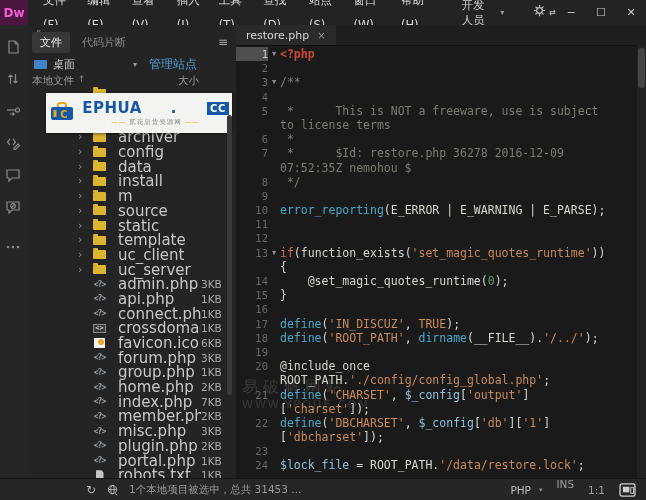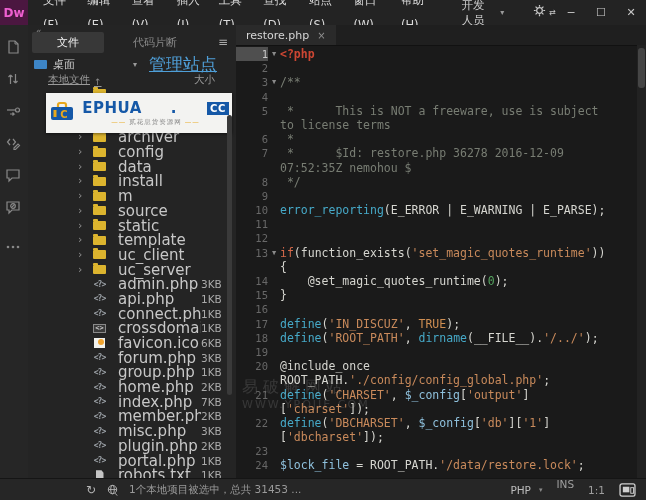--- a/index.html
+++ b/index.html
@@ -22,30 +22,30 @@
           color:#c9c9c9;font-size:11px;}
 
   
   #iconstrip{left:0;top:25px;width:28px;height:453px;background:#262626;border-right:1px solid #161616;
              display:flex;flex-direction:column;align-items:center;}
   .strip-ic{width:18px;height:18px;margin-top:14px;opacity:.85;}
   .strip-ic svg{display:block;}
   #files-panel{left:28px;top:25px;width:208px;height:453px;background:#242424;border-right:1px solid #131313;overflow:hidden;}
   #collapse{left:8px;top:1px;color:#8a8a8a;font-size:9px;}
   #panel-tabs{left:0;top:7px;width:208px;height:20px;display:flex;align-items:center;}
-  .ptab{font-size:11px;padding:3px 25px;margin-left:4px;text-align:center;}
+  .ptab{font-size:11px;padding:3px 8px;margin-left:4px;text-align:center;}
   .ptab.on{color:#f2f2f2;background:#383838;border-radius:2px;}
   .ptab.off{color:#8a8a8a;}
   #burger{margin-left:auto;margin-right:8px;color:#aaa;font-size:12px;line-height:10px;}
   #site-row{left:4px;top:30px;width:200px;height:18px;display:flex;align-items:center;}
   #desktop-icon{width:13px;height:9px;background:#3d85c6;border-radius:1px;margin:0 6px 0 2px;flex:none;}
   #site-name{color:#cccccc;font-size:11px;}
   #site-chv{color:#9a9a9a;font-size:8px;margin-left:58px;}
-  #manage-sites{color:#4f9fd8;font-size:17px;text-decoration:underline;margin-left:12px;}
-  #col-header{left:20px;top:49px;width:200px;height:13px;display:flex;align-items:flex-end;color:#9a9a9a;font-size:10.5px;text-decoration:underline;}
+  #manage-sites{color:#4f9fd8;font-size:12px;margin-left:12px;}
+  #col-header{left:4px;top:49px;width:200px;height:13px;display:flex;align-items:flex-start;color:#9a9a9a;font-size:10.5px;}
   #col-size{position:absolute;left:146px;}
   #sort-glyph{font-size:9px;margin-left:4px;color:#8a8a8a;}
 
   
   #tree{left:0;top:61px;width:204px;}
   .trow{display:flex;align-items:center;height:14.7px;padding-left:50px;cursor:default;}
   .chev{width:15px;color:#8f8f8f;font-size:11px;flex:none;line-height:12px;}
   .fold-ic{position:relative;width:13px;height:9px;background:#dcb42e;border-radius:1px;flex:none;}
   .fold-ic::before{content:"";position:absolute;top:-2px;left:0;width:5px;height:2px;background:#dcb42e;
                    border-radius:1px 1px 0 0;}

